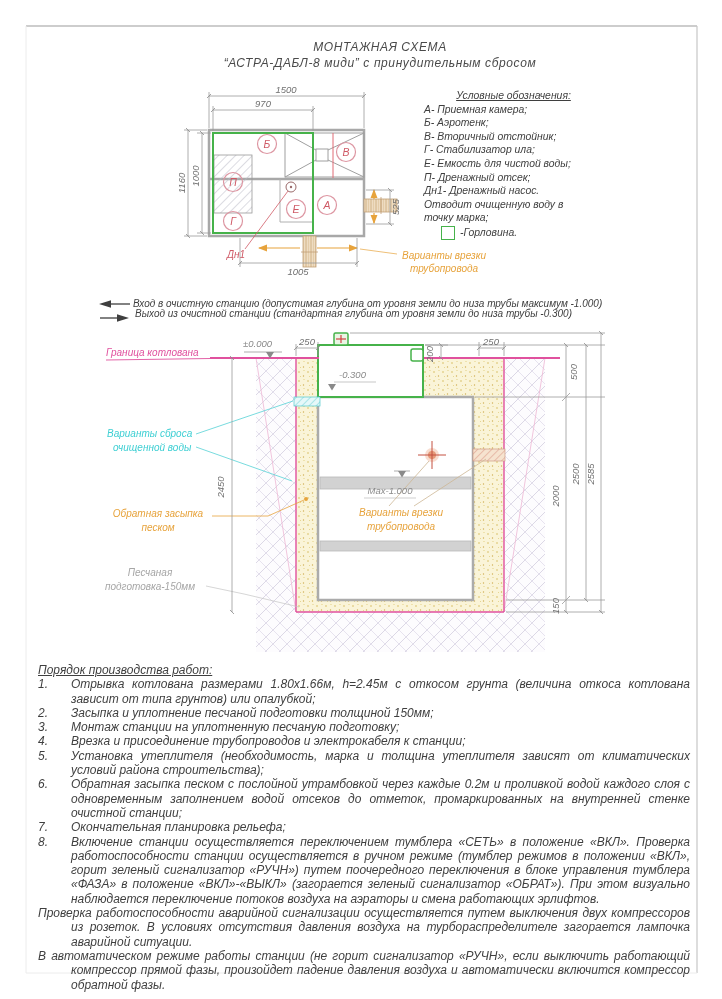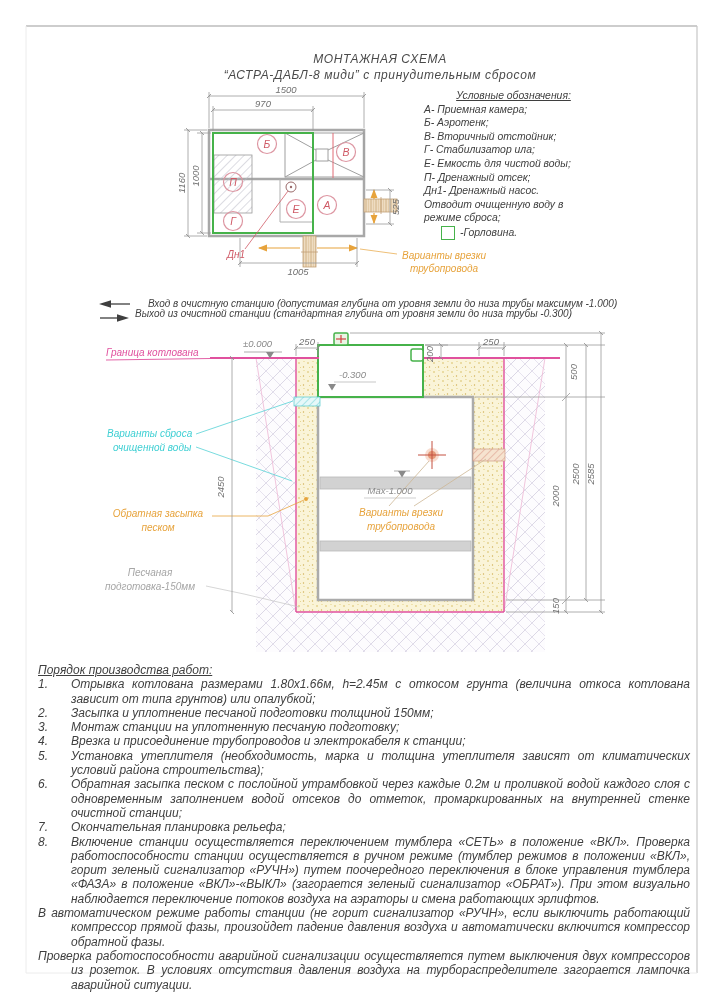--- a/index.html
+++ b/index.html
@@ -1,19 +1,19 @@
 <!DOCTYPE html>
 <html><head>
 <meta charset="utf-8">
 <style>
   html,body{margin:0;padding:0;background:#ffffff;}
   body{width:722px;height:999px;position:relative;overflow:hidden;
        font-family:"Liberation Sans",sans-serif;font-style:italic;color:#3f3f3f;}
   .abs{position:absolute;}
-  .title-line{width:440px;left:160px;text-align:center;font-size:12px;letter-spacing:.6px;color:#4a4a4a;margin-top:12px;}
+  .title-line{width:440px;left:160px;text-align:center;font-size:12px;letter-spacing:.6px;color:#4a4a4a;}
   .legend{left:424px;top:89px;font-size:10.4px;line-height:13.6px;white-space:nowrap;}
   .legend-title{text-decoration:underline;text-align:right;}
   .gorl-row{display:flex;align-items:center;margin-top:1px;margin-left:17px;}
   .gorl-sq{display:inline-block;width:12px;height:12px;border:1.8px solid #46b24a;margin-right:5px;background:#fff;}
   .note{font-size:10px;white-space:nowrap;color:#3f3f3f;}
   .worklist{left:38px;top:663px;width:652px;font-size:12px;line-height:14.3px;}
   .wl-title{text-decoration:underline;}
   .wl-item{display:flex;}
   .wl-num{width:33px;flex:none;}
   .wl-text{flex:1;text-align:justify;}
@@ -272,28 +272,28 @@
 <div class="abs legend">
   <div class="legend-title">Условные обозначения:</div>
   <div>А- Приемная камера;</div>
   <div>Б- Аэротенк;</div>
   <div>В- Вторичный отстойник;</div>
   <div>Г- Стабилизатор ила;</div>
   <div>Е- Емкость для чистой воды;</div>
   <div>П- Дренажный отсек;</div>
   <div>Дн1- Дренажный насос.</div>
   <div>Отводит очищенную воду в</div>
-  <div>режиме сброса;</div>
+  <div>точку марка;</div>
   <div class="gorl-row">
     <span class="gorl-sq"></span>
     <span>-Горловина.</span>
   </div>
 </div>
 
-<div class="abs note" style="left:148px;top:298px">Вход в очистную станцию (допустимая глубина от уровня земли до низа трубы максимум -1.000)</div>
+<div class="abs note" style="left:133px;top:298px">Вход в очистную станцию (допустимая глубина от уровня земли до низа трубы максимум -1.000)</div>
 <div class="abs note" style="left:135px;top:308px">Выход из очистной станции (стандартная глубина от уровня земли до низа трубы -0.300)</div>
 
 <div class="abs worklist">
   <div class="wl-title">Порядок производства работ:</div>
   <div class="wl-item">
     <div class="wl-num">1.</div>
     <div class="wl-text">Отрывка котлована размерами 1.80х1.66м, h=2.45м с откосом грунта (величина откоса котлована зависит от типа грунтов) или опалубкой;</div>
   </div>
   <div class="wl-item">
     <div class="wl-num">2.</div>
@@ -316,15 +316,15 @@
     <div class="wl-text">Обратная засыпка песком с послойной утрамбовкой через каждые 0.2м и проливкой водой каждого слоя с одновременным заполнением водой отсеков до отметок, промаркированных на внутренней стенке очистной станции;</div>
   </div>
   <div class="wl-item">
     <div class="wl-num">7.</div>
     <div class="wl-text">Окончательная планировка рельефа;</div>
   </div>
   <div class="wl-item">
     <div class="wl-num">8.</div>
     <div class="wl-text">Включение станции осуществляется переключением тумблера «СЕТЬ» в положение «ВКЛ». Проверка работоспособности станции осуществляется в ручном режиме (тумблер режимов в положении «ВКЛ», горит зеленый сигнализатор «РУЧН») путем поочередного переключения в блоке управления тумблера «ФАЗА»  в положение «ВКЛ»-«ВЫКЛ» (загорается зеленый сигнализатор «ОБРАТ»).  При этом визуально наблюдается переключение потоков воздуха на аэраторы и смена работающих эрлифтов.</div>
   </div>
+  <div class="wl-para">Проверка работоспособности аварийной сигнализации осуществляется путем выключения двух компрессоров из розеток. В условиях  отсутствия давления воздуха на турбораспределителе загорается лампочка аварийной ситуации.</div>
   <div class="wl-para">В автоматическом режиме работы станции (не горит сигнализатор «РУЧН», если выключить работающий компрессор прямой фазы, произойдет падение давления воздуха и автоматически включится компрессор обратной фазы.</div>
-  <div class="wl-para">Проверка работоспособности аварийной сигнализации осуществляется путем выключения двух компрессоров из розеток. В условиях  отсутствия давления воздуха на турбораспределителе загорается лампочка аварийной ситуации.</div>
 </div>
 
 </body></html>

